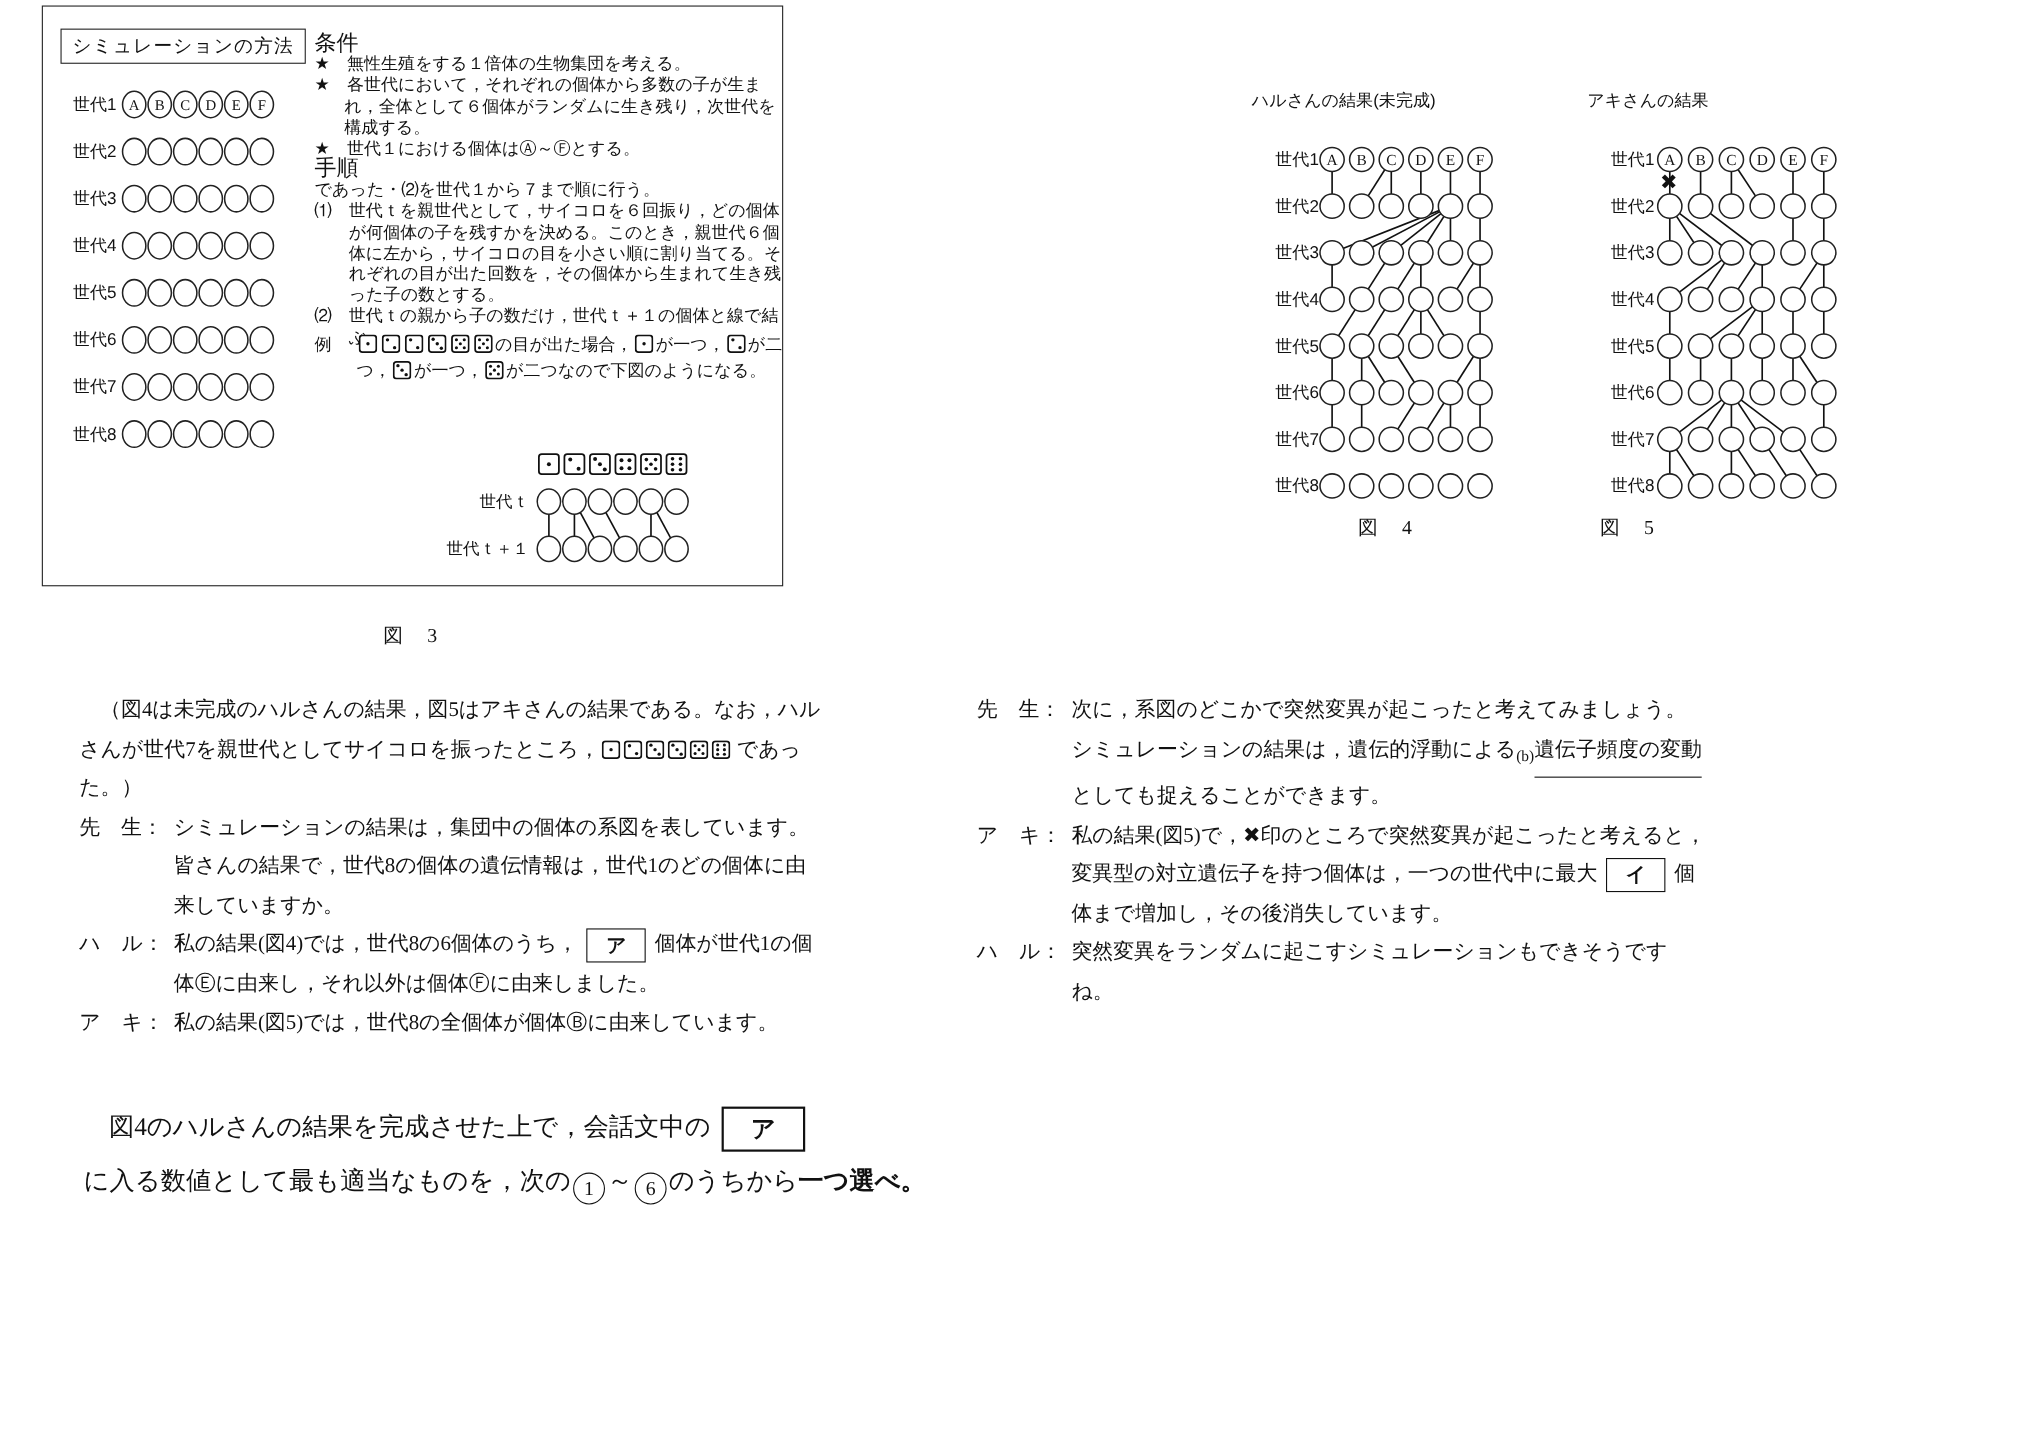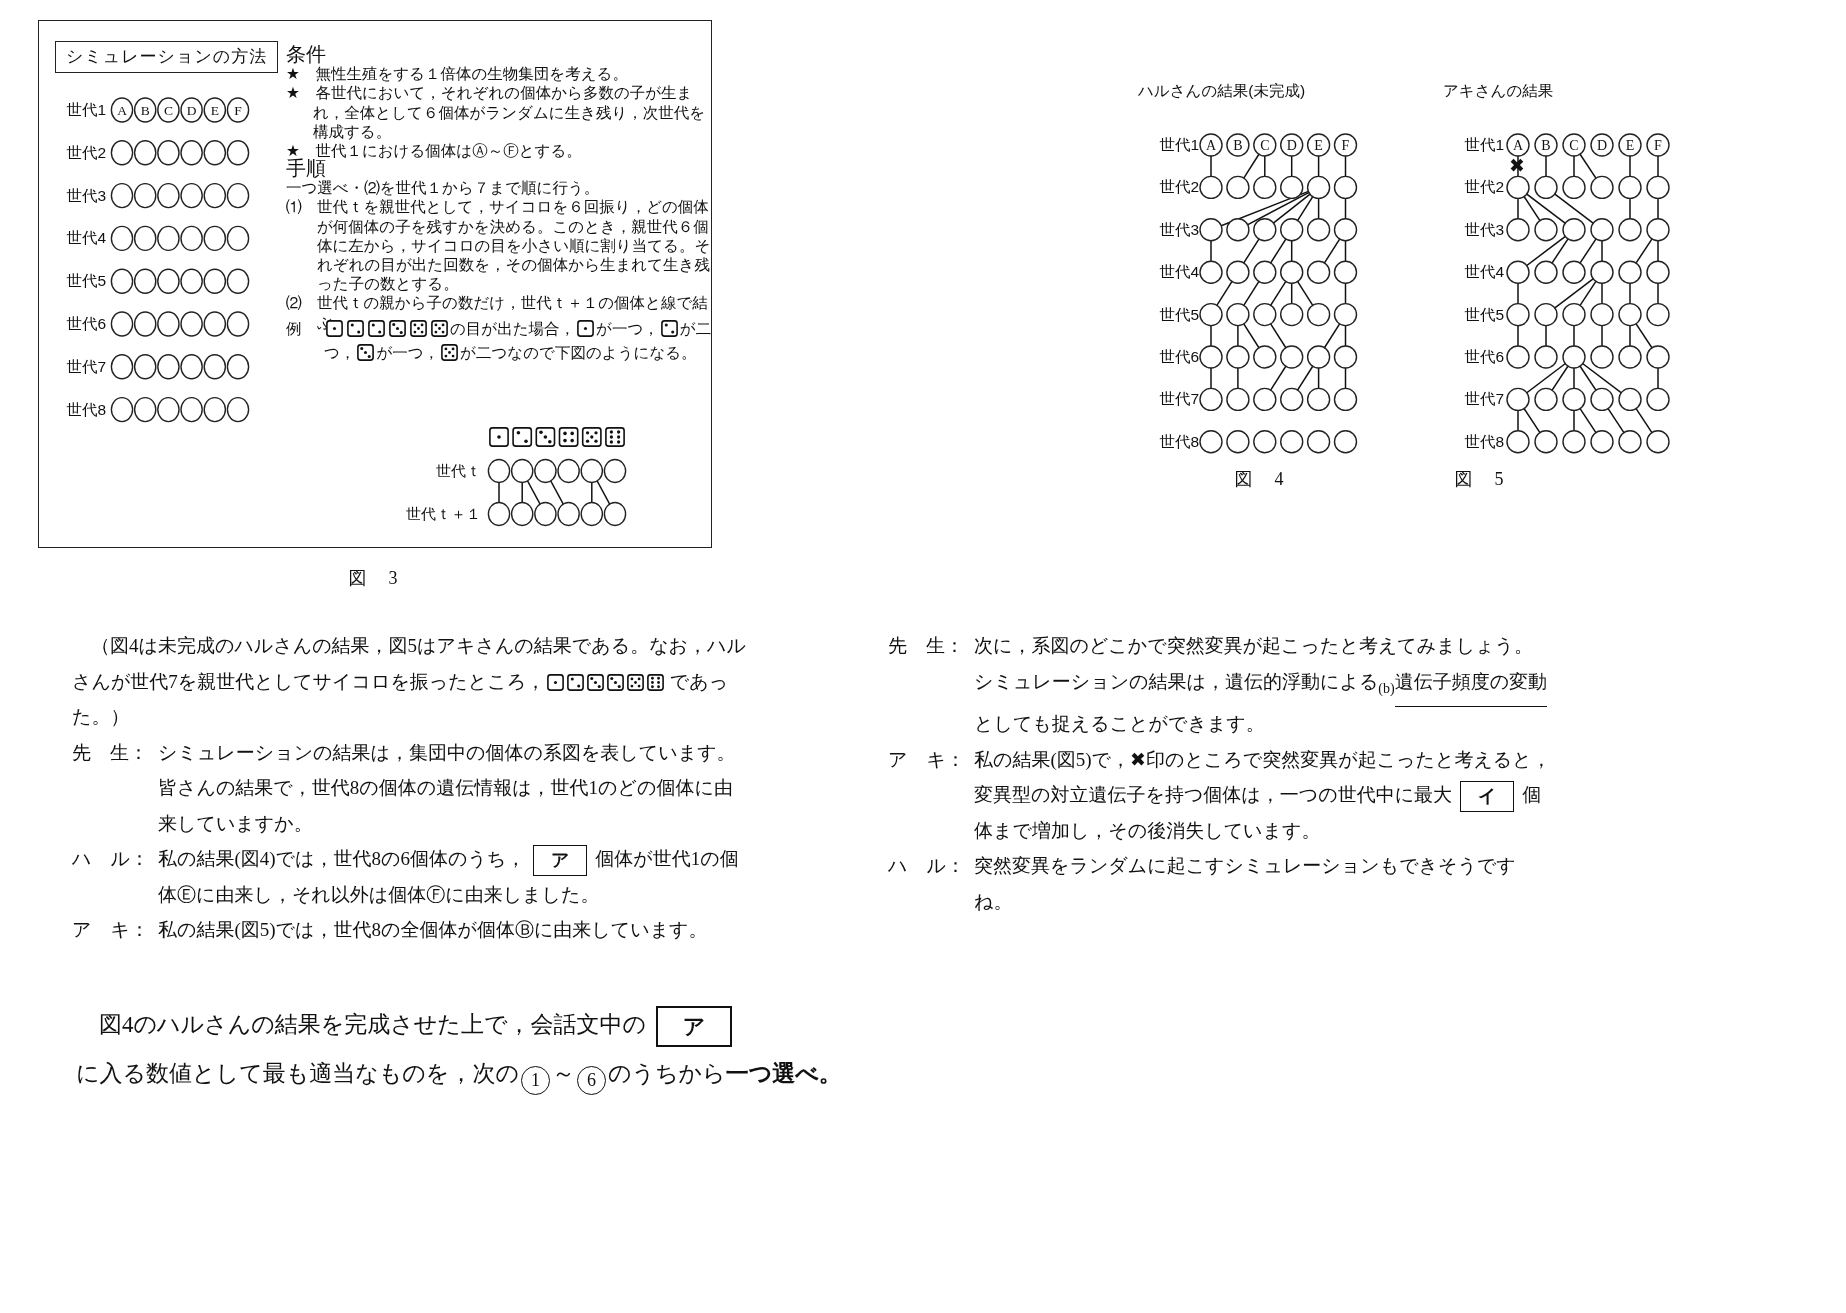--- a/index.html
+++ b/index.html
@@ -1,21 +1,21 @@
 <!DOCTYPE html>
 <html><head>
 <meta charset="utf-8">
 <style>
   html,body{margin:0;padding:0;}
   body{width:1846px;height:1313px;position:relative;background:#ffffff;color:#111;
        font-family:"Liberation Sans","DejaVu Sans",sans-serif;}
   .abs{position:absolute;}
   .serif{font-family:"Liberation Serif","DejaVu Serif",serif;}
   
-  #fig3box{left:38px;top:20px;width:672px;height:526px;border:1.6px solid #222;}
+  #fig3box{left:38px;top:5px;width:672px;height:526px;border:1.6px solid #222;}
   #fig3title{position:absolute;left:16px;top:20px;border:1.6px solid #222;padding:3px 10px 4px;
              font-size:17px;letter-spacing:1px;background:#fff;}
   .colR{position:absolute;left:247px;width:434px;font-size:15.5px;line-height:19.2px;}
   .blockhead{font-size:20px;}
   .star-item{padding-left:27px;text-indent:-27px;}
   .proc-intro{padding-left:0;}
   .proc-item{padding-left:31px;text-indent:-31px;}
   .example-row{position:absolute;left:247px;top:296px;width:440px;display:flex;
                font-size:15.5px;line-height:24px;}
   .example-label{width:38px;flex:0 0 38px;}
@@ -123,21 +123,21 @@
     <div class="blockhead">条件</div>
     <div>
         <div class="star-item">★　無性生殖をする１倍体の生物集団を考える。</div>
         <div class="star-item">★　各世代において，それぞれの個体から多数の子が生まれ，全体として６個体がランダムに生き残り，次世代を構成する。</div>
         <div class="star-item">★　世代１における個体はⒶ～Ⓕとする。</div>
       </div>
   </div>
 
   <div class="colR" style="top:138px;">
     <div class="blockhead">手順</div>
-    <div class="proc-intro">一つ選べ・⑵を世代１から７まで順に行う。</div>
+    <div class="proc-intro">であった・⑵を世代１から７まで順に行う。</div>
     <div>
         <div class="proc-item">⑴　世代ｔを親世代として，サイコロを６回振り，どの個体が何個体の子を残すかを決める。このとき，親世代６個体に左から，サイコロの目を小さい順に割り当てる。それぞれの目が出た回数を，その個体から生まれて生き残った子の数とする。</div>
         <div class="proc-item">⑵　世代ｔの親から子の数だけ，世代ｔ＋１の個体と線で結ぶ。</div>
       </div>
   </div>
 
   <div class="example-row">
     <div class="example-label">例</div>
     <div class="example-body"><span class="dstrip"><svg width="17" height="17">
             <g>

